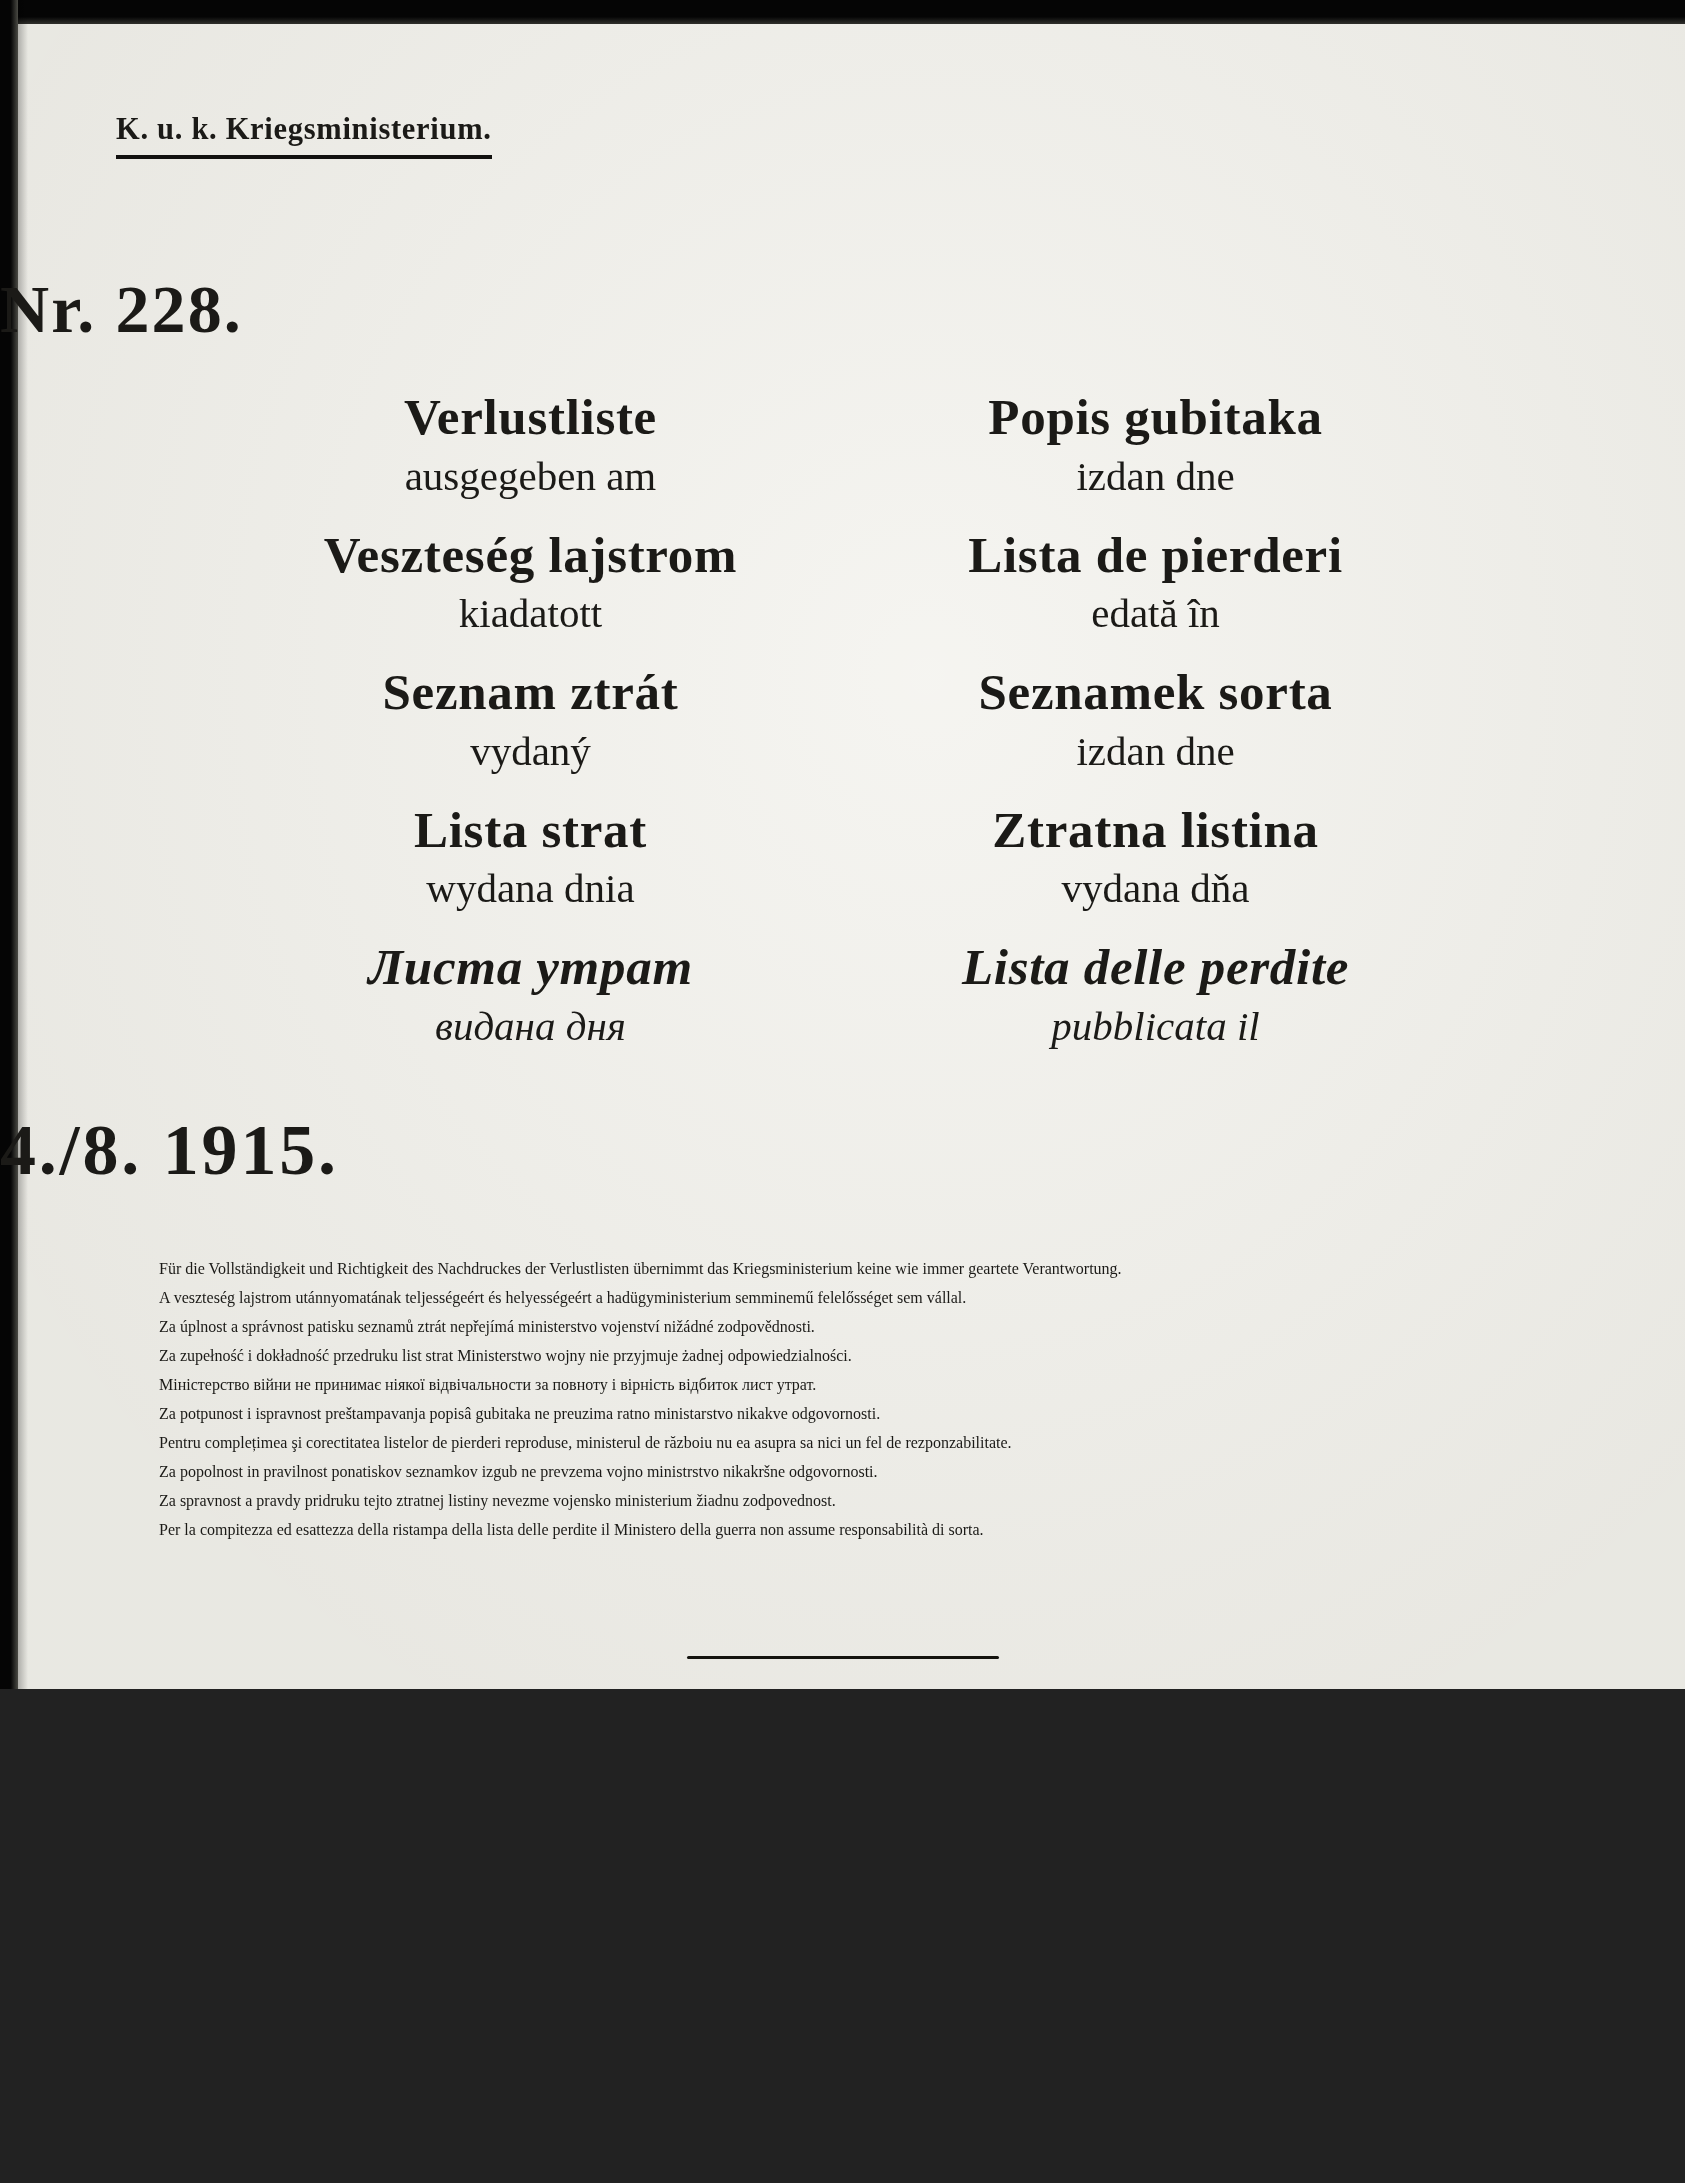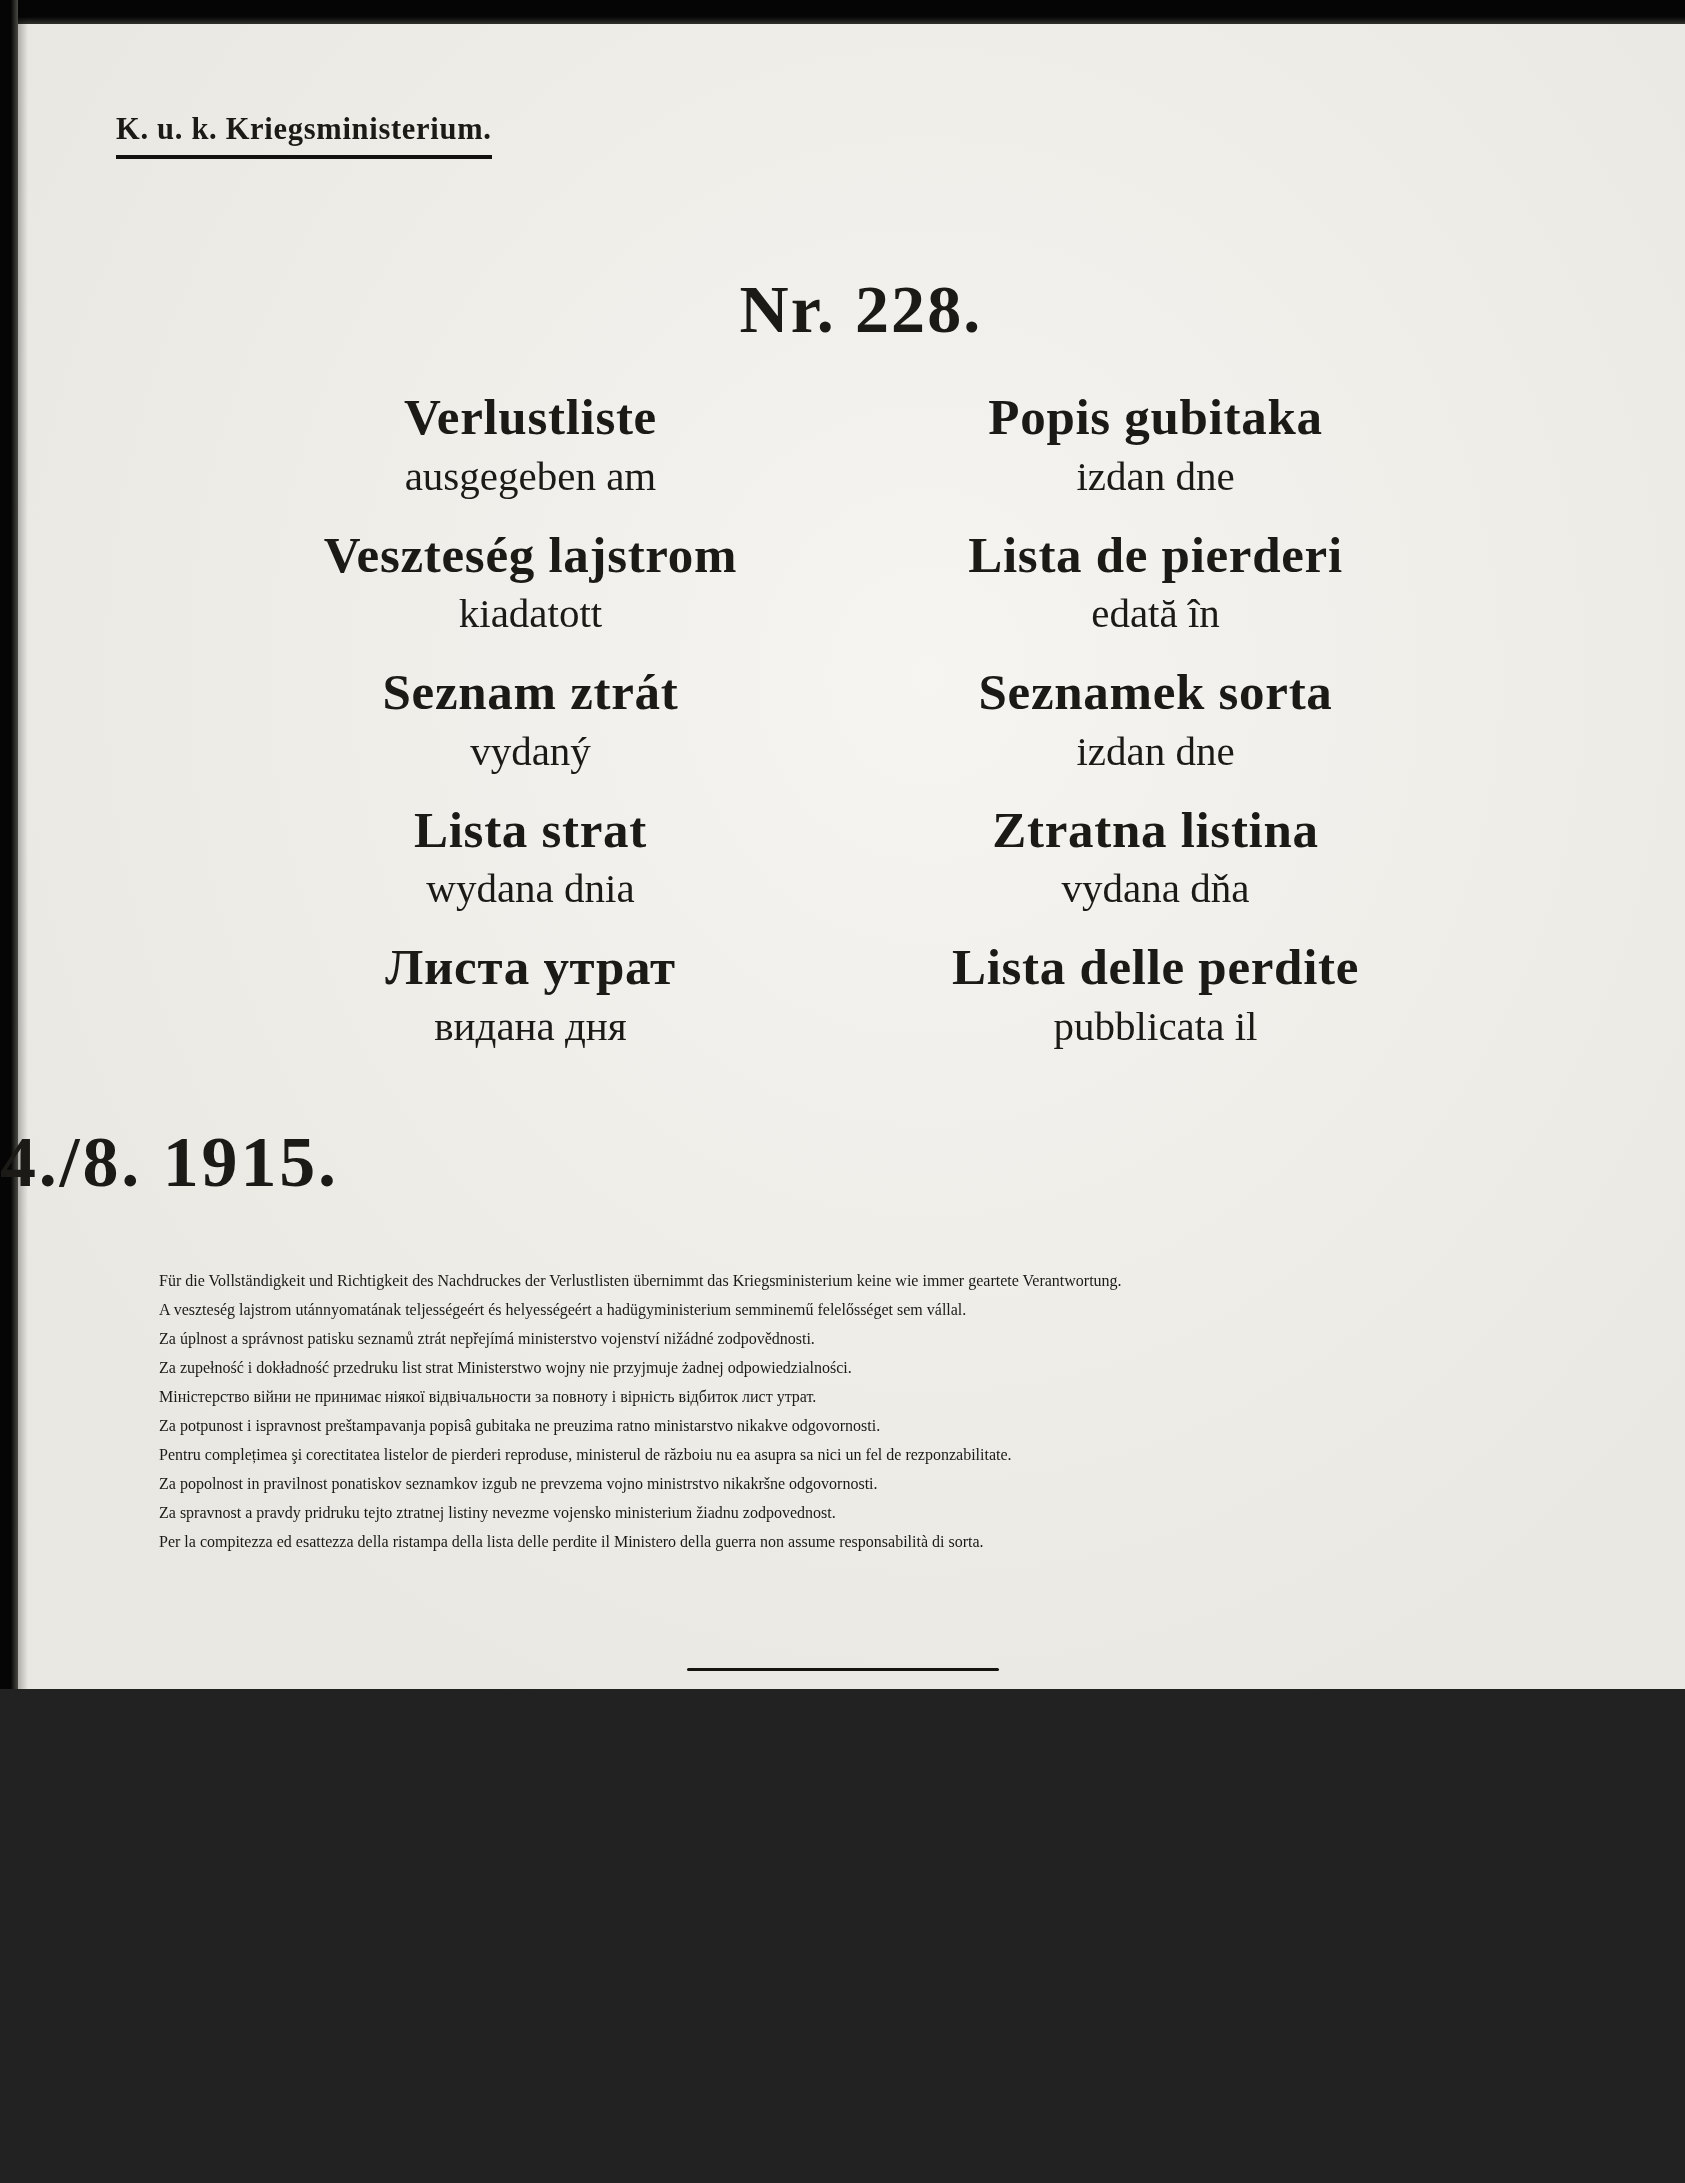--- a/index.html
+++ b/index.html
@@ -47,46 +47,44 @@
   }
 
   .content {
     position: absolute;
     top: 270px;
     left: 0;
     width: 100%;
   }
 
   .issue-number {
-    text-align: center;
     font-size: 68px;
     font-weight: bold;
     letter-spacing: 2.1px;
     margin: 0 0 42px 0;
-    padding-left: 36px;
   }
 
   .columns {
     display: flex;
     width: 1248px;
     margin: 0 auto;
     align-items: flex-end;
   }
   .col {
     flex: 1;
     text-align: center;
   }
   .divider {
     width: 2.1px;
     background: #201f1c;
     margin-top: 7px;
     margin-bottom: 7px;
   }
   .title-block { margin-bottom: 29px; }
-  .title-block:last-child { margin-bottom: 12px; }
+  .title-block:last-child { margin-bottom: 0; font-style: italic; }
   .tb-title {
     font-size: 51px;
     font-weight: bold;
     line-height: 1.05;
     letter-spacing: 0.7px;
   }
   .tb-sub {
     font-size: 41px;
     margin-top: 7px;
   }

